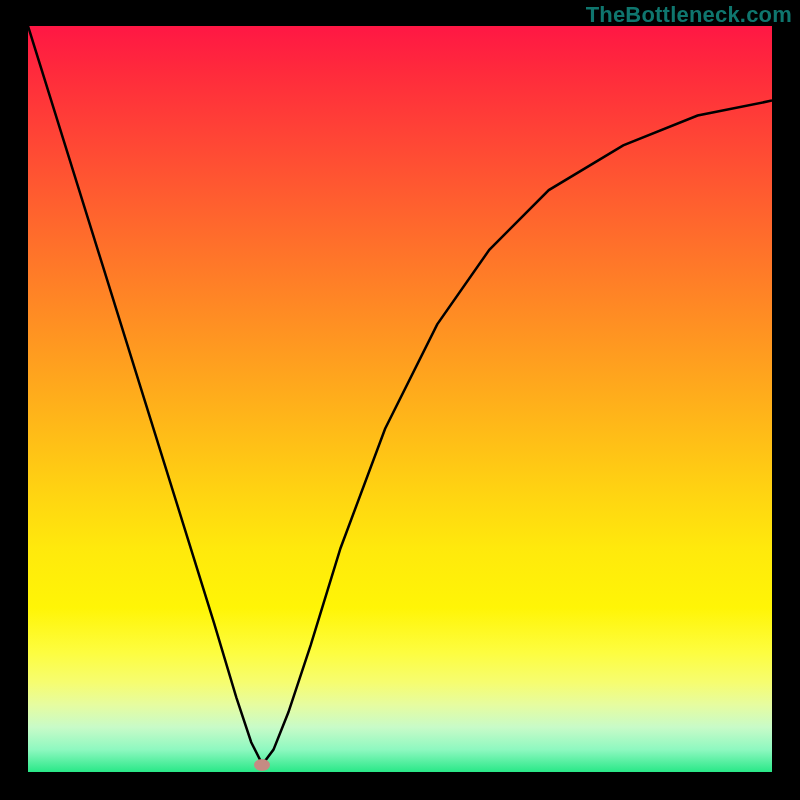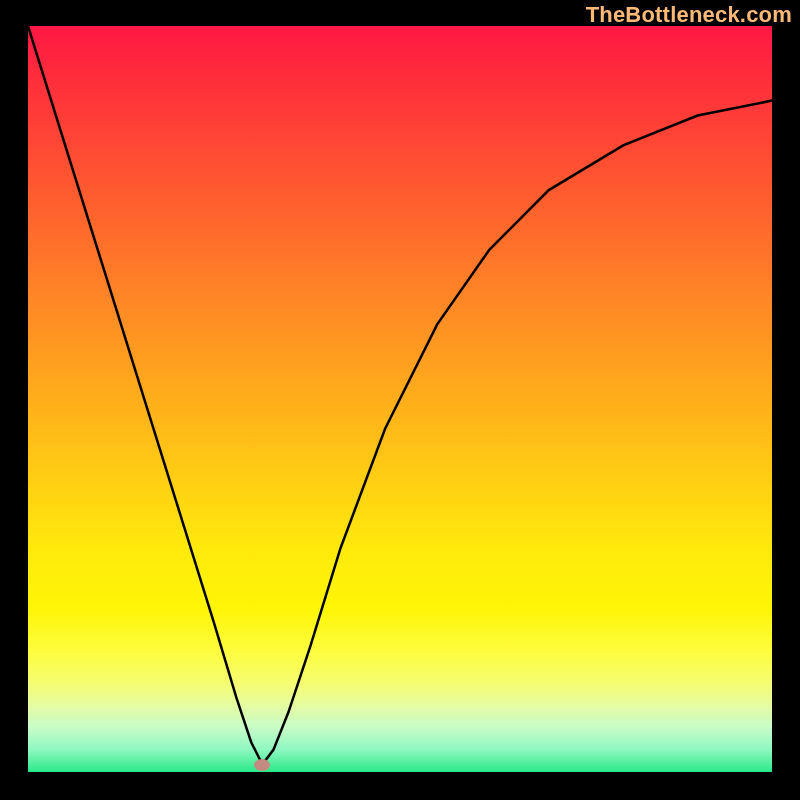--- a/index.html
+++ b/index.html
@@ -14,21 +14,21 @@
   .frame {
     position: relative;
     width: 800px;
     height: 800px;
     background: #000;
   }
   .watermark {
     position: absolute;
     top: 2px;
     right: 8px;
-    color: #fdba74;
+    color: #0f766e;
     font-size: 22px;
     font-weight: 600;
     letter-spacing: 0.2px;
     user-select: none;
   }
   .plot-box {
     position: absolute;
     left: 28px;
     top: 26px;
     width: 744px;

